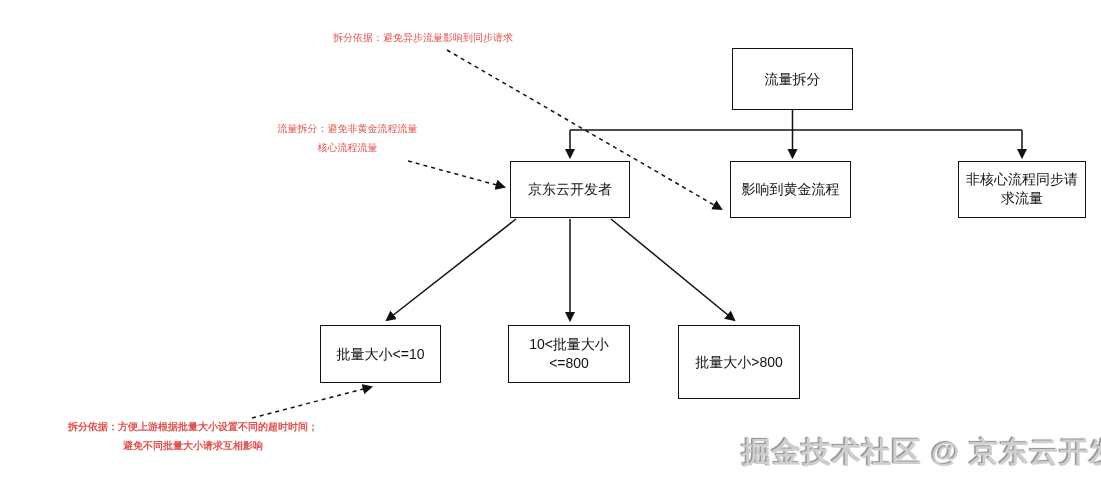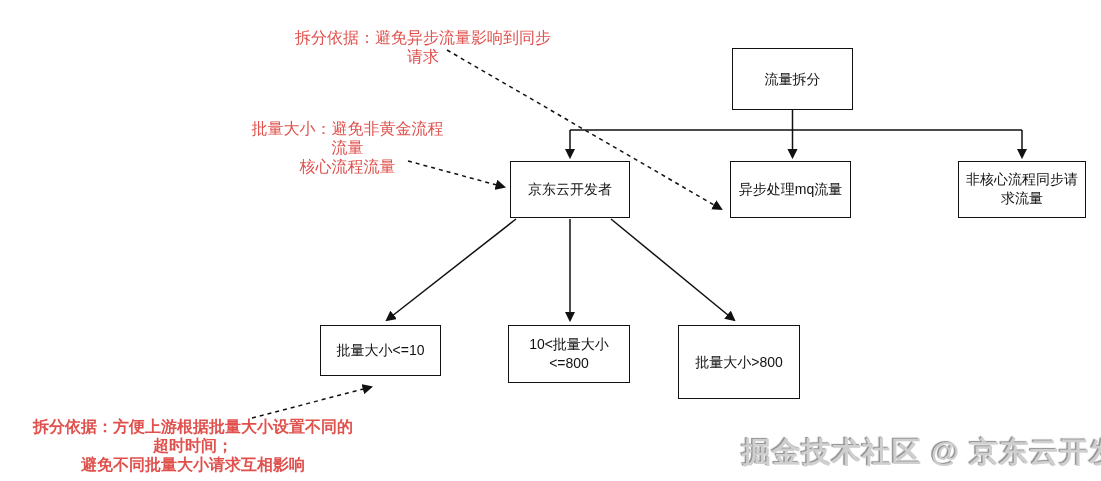--- a/index.html
+++ b/index.html
@@ -10,25 +10,25 @@
   .connectors{position:absolute;left:0;top:0;width:1101px;height:481px;}
   .node{
     position:absolute;box-sizing:border-box;background:#ffffff;
     border:1.5px solid #111111;display:flex;align-items:center;justify-content:center;
     text-align:center;font-size:14px;color:#111111;line-height:1.35;padding:2px 6px;
   }
   #node-root{left:732px;top:48px;width:121px;height:62px;}
   #node-core{left:510px;top:161px;width:120px;height:57px;}
   #node-async{left:730px;top:161px;width:121px;height:57px;}
   #node-noncore{left:958px;top:161px;width:128px;height:57px;font-family:Liberation Serif, serif;}
-  #node-batch-small{left:320px;top:325px;width:121px;height:51px;}
+  #node-batch-small{left:320px;top:325px;width:121px;height:58px;}
   #node-batch-mid{left:508px;top:325px;width:122px;height:58px;}
   #node-batch-large{left:678px;top:325px;width:122px;height:74px;}
   .note{
-    position:absolute;color:#e0514d;font-size:16px;line-height:19px;text-align:center;
+    position:absolute;color:#e0514d;font-size:10px;line-height:19px;text-align:center;
   }
   #note-async{left:295px;top:28px;width:256px;}
   #note-gold{left:250px;top:119px;width:195px;}
   #note-batch{left:28px;top:417px;width:330px;font-weight:bold;}
   .watermark{
     position:absolute;left:742px;top:433px;width:352px;
     font-size:29px;font-weight:bold;letter-spacing:1px;white-space:nowrap;
     color:#cfcfcf;
     text-shadow:-1.5px -1.5px 1px #8f8f8f, 1.5px 1.5px 1px #ffffff;
   }
@@ -63,40 +63,40 @@
     <path class="line dashed" d="M252,418 L371,387" marker-end="url(#arrow)"></path>
   </svg>
 
   <div class="node" id="node-root">
     <span>流量拆分</span>
   </div>
   <div class="node" id="node-core">
     <span>京东云开发者</span>
   </div>
   <div class="node" id="node-async">
-    <span>异步处理mq流量</span>
+    <span>影响到黄金流程</span>
   </div>
   <div class="node" id="node-noncore">
     <span>非核心流程同步请求流量</span>
   </div>
   <div class="node" id="node-batch-small">
     <span>批量大小&lt;=10</span>
   </div>
   <div class="node" id="node-batch-mid">
     <span>10&lt;批量大小&lt;=800</span>
   </div>
   <div class="node" id="node-batch-large">
     <span>批量大小&gt;800</span>
   </div>
 
   <div class="note" id="note-async">
     <div>拆分依据：避免异步流量影响到同步请求</div>
   </div>
   <div class="note" id="note-gold">
-    <div>批量大小：避免非黄金流程流量</div>
+    <div>流量拆分：避免非黄金流程流量</div>
     <div>核心流程流量</div>
   </div>
   <div class="note" id="note-batch">
     <div>拆分依据：方便上游根据批量大小设置不同的超时时间；</div>
     <div>避免不同批量大小请求互相影响</div>
   </div>
 
   <div class="watermark">掘金技术社区 @ 京东云开发者</div>
 
 </div>

